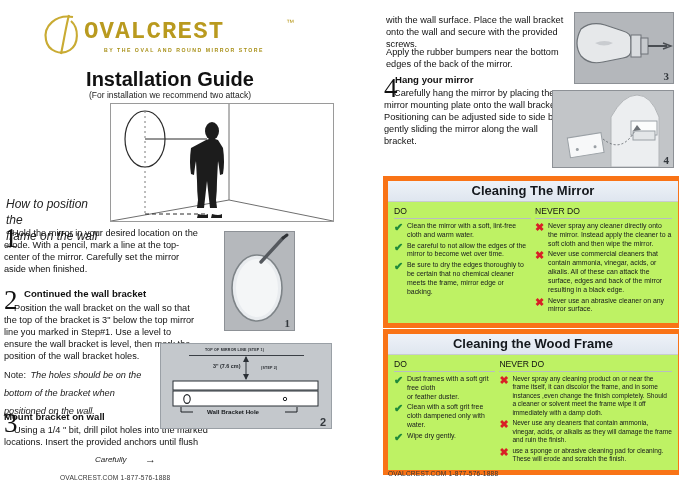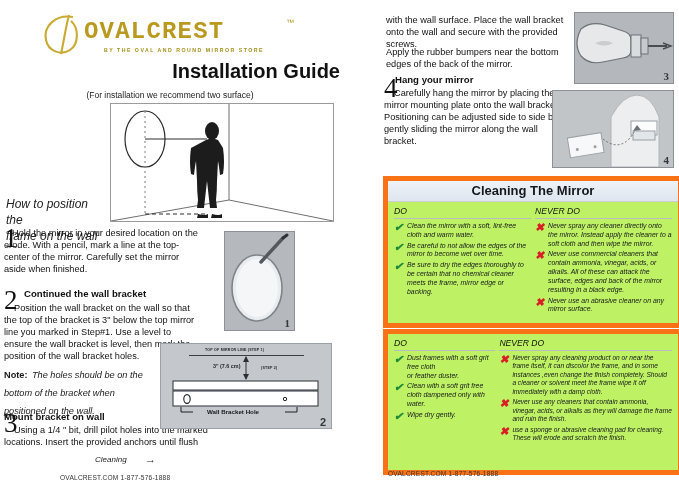--- a/index.html
+++ b/index.html
@@ -17,38 +17,38 @@
   
   .logo-wrap{position:absolute;left:40px;top:14px;width:290px;height:44px;}
   .logo-mark{position:absolute;left:0;top:-2px;width:46px;height:46px;}
   .logo-text{position:absolute;left:44px;top:4px;font-size:24px;font-weight:bold;
     letter-spacing:1.2px;color:#b99a1f;font-family:Liberation Mono, monospace;}
   .logo-tm{position:absolute;left:246px;top:4px;font-size:8px;color:#b99a1f;}
   .logo-sub{position:absolute;left:64px;top:33px;font-size:5.2px;letter-spacing:1.5px;
     color:#a89018;font-weight:bold;}
 
   
-  .guide-title{position:absolute;left:0;top:60px;width:340px;text-align:right;
+  .guide-title{position:absolute;left:0;top:68px;width:340px;text-align:center;
     font-size:20px;font-weight:bold;color:#111;}
   .guide-sub{position:absolute;left:0;top:90px;width:340px;text-align:center;
     font-size:8.5px;color:#222;}
 
   
   .room-box{position:absolute;left:110px;top:103px;width:222px;height:117px;
     border:1px solid #9a9a9a;background:#fff;}
   .room-caption{position:absolute;left:6px;top:196px;width:100px;font-size:12px;
     font-style:italic;color:#222;line-height:1.35;}
 
   
   .step{position:absolute;}
   .step-num{position:absolute;font-size:27px;line-height:24px;font-weight:400;color:#111;
     font-family:"Liberation Serif",serif;}
   .step-head{font-size:9.6px;font-weight:bold;color:#111;}
   .step-body{font-size:9.2px;color:#111;line-height:1.31;}
-  .note-lbl{font-weight:bold;font-size:9.2px;}
+  .note-lbl{font-weight:normal;font-size:9.2px;}
   .note-it{font-style:italic;font-size:9.2px;}
 
   
   .photo{position:absolute;background:#b3b6ba;border:1px solid #8d9196;overflow:hidden;}
   .photo .pnum{position:absolute;right:4px;bottom:1px;font-size:11px;color:#33383d;
     font-weight:bold;font-family:"Liberation Serif",serif;}
 
   
   .bracket-box{position:absolute;left:160px;top:343px;width:170px;height:84px;
     background:#c4c8cc;border:1px solid #9aa0a6;}
@@ -64,21 +64,21 @@
 
   
   .r-par{position:absolute;font-size:9.2px;line-height:1.32;color:#111;width:178px;}
 
   
   .care{position:absolute;border:5px solid #f97316;background:#bef264;}
   .care-title{height:20px;background:linear-gradient(#eef2f8,#dfe6ef);
     border-bottom:1px solid #c9ccd0;text-align:center;font-size:13px;font-weight:bold;
     color:#14181d;line-height:20px;}
   .care-cols{display:flex;padding:4px 4px 3px 4px;}
-  .care-col{width:50%;padding:0 2px;font-style:italic;}
+  .care-col{width:50%;padding:0 2px;}
   .care-hd{font-size:8.6px;color:#111;padding-bottom:2px;border-bottom:1px solid #b9bdc2;
     margin-bottom:3px;}
   .care-item{display:flex;margin-bottom:2px;}
   .care-ic{width:13px;flex:0 0 13px;font-size:11px;line-height:1.05;text-align:left;}
   .tick{color:#1f8a3b;font-weight:bold;}
   .cross{color:#d81f26;font-weight:bold;}
   .care-tx{font-size:6.9px;line-height:1.28;color:#15181b;}
   .care-tx.nd{font-size:6.6px;}
 </style>
 </head>
@@ -92,21 +92,21 @@
       <svg class="logo-mark" viewBox="0 0 46 46">
         <path d="M33 5 C16 2 3 14 6 28 C8 39 21 44 30 38 C39 32 39 16 31 9" fill="none" stroke="#c9ab33" stroke-width="2.1"></path>
         <path d="M29 3 C26 14 24 28 21 42" fill="none" stroke="#c9ab33" stroke-width="2.1"></path>
       </svg>
       <div class="logo-text">OVALCREST</div>
       <div class="logo-tm">™</div>
       <div class="logo-sub">BY THE OVAL AND ROUND MIRROR STORE</div>
     </div>
 
     <div class="guide-title">Installation Guide</div>
-    <div class="guide-sub">(For installation we recommend two surface)</div>
+    <div class="guide-sub">(For installation we recommend two attack)</div>
 
     <div class="room-box">
       <svg viewBox="0 0 222 117" width="222" height="117">
         <line x1="118" y1="0" x2="118" y2="96" stroke="#6f6f6f" stroke-width="1"></line>
         <line x1="0" y1="117" x2="118" y2="96" stroke="#6f6f6f" stroke-width="1"></line>
         <line x1="118" y1="96" x2="222" y2="117" stroke="#6f6f6f" stroke-width="1"></line>
         <ellipse cx="34" cy="35" rx="20" ry="28" fill="#fff" stroke="#2b2b2b" stroke-width="1.2"></ellipse>
         <line x1="34" y1="7" x2="34" y2="110" stroke="#7b7b7b" stroke-width="1" stroke-dasharray="2,3"></line>
         <line x1="34" y1="35" x2="96" y2="35" stroke="#2b2b2b" stroke-width="1"></line>
         <line x1="34" y1="110" x2="96" y2="110" stroke="#2b2b2b" stroke-width="1" stroke-dasharray="4,3"></line>
@@ -170,21 +170,21 @@
         <circle cx="124" cy="55" r="1.7" fill="none" stroke="#1c2024" stroke-width="1"></circle>
         <path d="M20 63 L20 68 L32 68" fill="none" stroke="#1c2024" stroke-width="1"></path>
         <path d="M136 63 L136 68 L124 68" fill="none" stroke="#1c2024" stroke-width="1"></path>
       </svg>
       <div class="bd-dim" style="left:52px;top:19px;">3"  (7.6 cm)</div>
       <div class="bd-txt" style="left:100px;top:22px;">(STEP 2)</div>
       <div class="bd-hole-lbl" style="left:46px;top:64px;">Wall Bracket Hole</div>
       <div class="pnum" style="position:absolute;right:5px;bottom:0;font-size:11px;color:#33383d;font-weight:bold;">2</div>
     </div>
 
-    <div class="continued">Cleaning</div>
+    <div class="continued">Carefully</div>
     <div class="cont-arrow">→</div>
     <div class="footer-left">OVALCREST.COM  1-877-576-1888</div>
   </div>
 
   <div class="col-right">
 
     <div class="r-par" style="left:8px;top:14px;">with the wall surface. Place the wall bracket onto the wall and secure with the provided screws.</div>
     <div class="r-par" style="left:8px;top:46px;">Apply the rubber bumpers near the bottom edges of the back of the mirror.</div>
 
     <div class="step" style="left:6px;top:74px;width:185px;">
@@ -255,20 +255,21 @@
           </div>
           <div class="care-item">
             <span class="care-ic cross">✖</span>
             <span class="care-tx">Never use an abrasive cleaner on any mirror surface.</span>
           </div>
         </div>
       </div>
     </div>
 
     <div class="care" style="left:5px;top:329px;width:290px;height:136px;">
+      <div class="care-title">Cleaning the Wood Frame</div>
       <div class="care-cols">
         <div class="care-col" style="width:37%;">
           <div class="care-hd">DO</div>
           <div class="care-item">
             <span class="care-ic tick">✔</span>
             <span class="care-tx" style="white-space:pre-line">Dust frames with a soft grit free cloth
 or feather duster.</span>
           </div>
           <div class="care-item">
             <span class="care-ic tick">✔</span>

